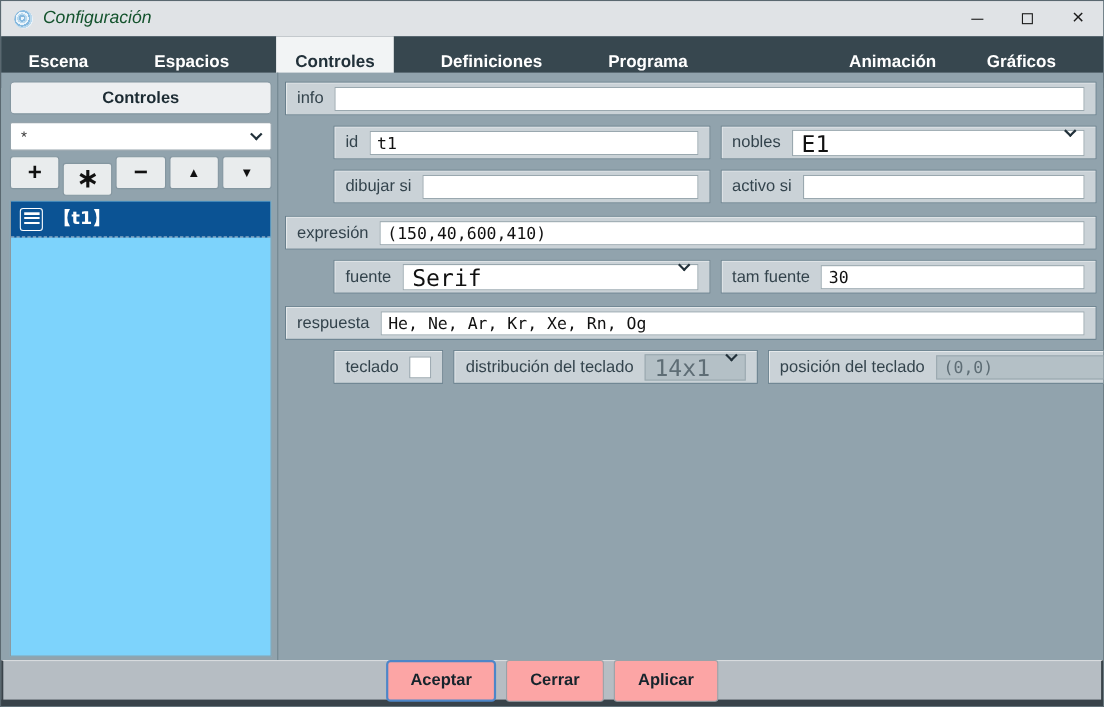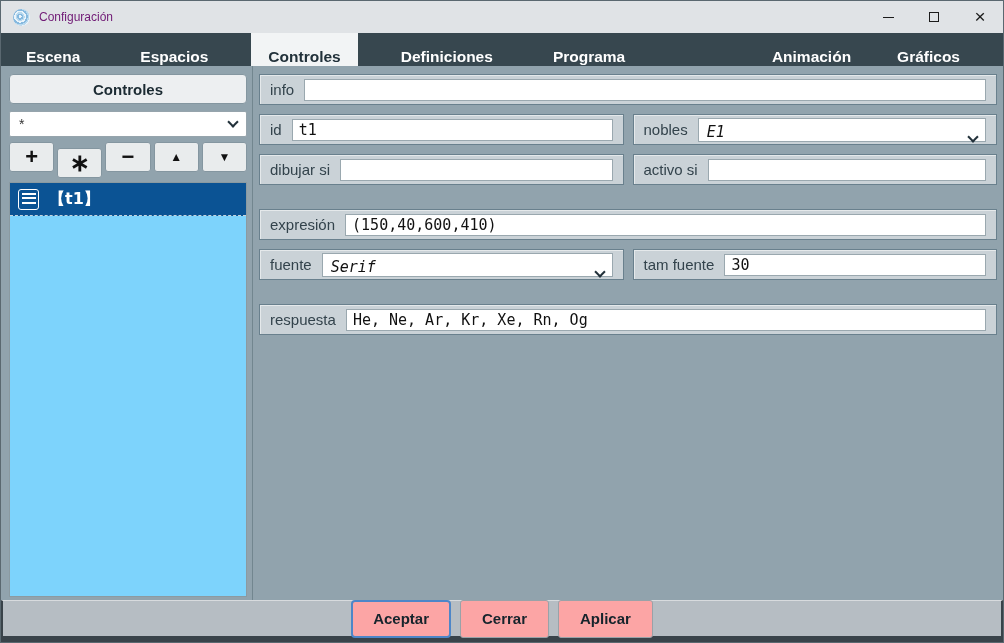--- a/index.html
+++ b/index.html
@@ -6,21 +6,21 @@
   html,body { background:#9aa6ad; }
   body { font-family:"Liberation Sans",sans-serif; }
 
   .window { position:relative; width:1004px; height:643px; background:#91a3ad;
             border:1px solid #5a6870; overflow:hidden; }
 
   
   .titlebar { height:32px; background:#e0e3e6; display:flex; align-items:center; }
   .app-icon { width:17px; height:17px; border-radius:50%; margin:0 9px 0 12px;
               background:repeating-radial-gradient(circle at 42% 45%, #eaf4fb 0 1.5px, #86b9df 1.5px 3px, #b9d9ee 3px 4.5px); }
-  .app-title { font-size:12px; color:#701a75; }
+  .app-title { font-size:16px; color:#14532d;font-style:italic; }
   .win-controls { margin-left:auto; display:flex; height:100%; }
   .win-btn { width:46px; height:100%; display:flex; align-items:center; justify-content:center; cursor:default; }
   .glyph-min { width:11px; height:1px; background:#1b1b1b; }
   .glyph-max { width:10px; height:10px; border:1px solid #1b1b1b; background:transparent; }
   .glyph-close { font-size:19px; font-weight:300; color:#1b1b1b; line-height:1; margin-top:-2px; }
 
   
   .tabbar { height:47px; background:#37474f; display:flex; align-items:stretch; padding-left:8px; }
   .tab { display:flex; align-items:center; padding:0 17px; margin-right:26px;
          color:#fff; font-size:15.5px; font-weight:bold; cursor:default; white-space:nowrap; }
@@ -49,31 +49,31 @@
   .g-minus { font-size:22px; } .g-tri { font-size:12px; }
   .side-list { margin-top:4px; flex:1; background:#7dd3fc; border:1px solid #8b9aa1; overflow:hidden; }
   .list-item { height:33px; background:#0b5394; display:flex; align-items:center; gap:10px;
                padding:0 8px; border-bottom:1px dashed #c6d3da; cursor:default; }
   .li-icon { width:21px; height:21px; border:1.5px solid #fff; border-radius:3px; padding:3px 2.5px; flex:0 0 auto; }
   .li-icon > div { height:100%; background:repeating-linear-gradient(to bottom, #fff 0 2px, transparent 2px 4.4px); }
   .li-label { color:#fff; font-weight:bold; font-size:16px; font-family:"DejaVu Sans","Liberation Sans",sans-serif; }
 
   
   .form { position:absolute; left:258px; top:0; right:6px; }
-  .row { height:31px; margin-top:24px; background:#cad2d7; border:1px solid #69808d;
+  .row { height:31px; margin-top:11px; background:#cad2d7; border:1px solid #69808d;
          box-shadow:inset 1px 1px 0 rgba(255,255,255,.5);
          display:flex; align-items:center; padding:0 10px; }
   .form > .row:first-child { margin-top:8px; }
-  .split { display:flex; gap:9px; margin-top:9px; }
+  .split { display:flex; gap:9px; margin-top:9px;margin-left:44px; }
   .split .row { flex:1; margin-top:0; }
   .row label, .row .lbl { font-size:15px; color:#33434c; margin-right:10px; white-space:nowrap; }
   .tin { flex:1; min-width:0; height:22px; background:#fff; border:1px solid #9aa8af;
          font-family:"DejaVu Sans Mono",monospace; font-size:15px; color:#111; padding:0 6px; outline:none; }
-  .sel { flex:1; height:24px; background:#fff; border:1px solid #9aa8af; display:flex; align-items:flex-end;
-         padding:0 8px; font-family:"DejaVu Sans Mono",monospace; font-size:15px; color:#111; cursor:default;font-style:italic; }
+  .sel { flex:1; height:24px; background:#fff; border:1px solid #9aa8af; display:flex; align-items:flex-start;
+         padding:0 8px; font-family:"DejaVu Sans Mono",monospace; font-size:21px; color:#111; cursor:default; }
   .disabled { background:#b4c0c6 !important; color:#5e6d75 !important; }
   .w-kbd1 { flex:0 0 160px; } .w-kbd2 { flex:0 0 287px; } .w-kbd3 { flex:1; }
   .sel-small { flex:0 0 92px; }
   .tin-small { flex:0 0 160px; }
   .checkbox { width:20px; height:20px; background:#fff; border:1px solid #96a4ac; cursor:default; }
 
   
   .footer { position:absolute; left:0; right:0; bottom:0; height:42px; background:#b6bdc3;
             border-top:1px solid #d8dbde; border-left:2px solid #39434a; border-right:2px solid #39434a;
             border-bottom:6px solid #39434a;
@@ -188,20 +188,37 @@
           <input class="tin" type="text" value="30" style="">
         </div>
       </div>
 
       <div class="row">
         <label>respuesta</label>
         <input class="tin" type="text" value="He, Ne, Ar, Kr, Xe, Rn, Og" style="">
       </div>
 
 
+      <div class="split">
+        <div class="row w-kbd1">
+          <label>teclado</label>
+          <div class="checkbox"></div>
+        </div>
+        <div class="row w-kbd2">
+          <label>distribución del teclado</label>
+          <div class="sel sel-small disabled">
+            <span>14x1</span>
+            <span class="chev"></span>
+          </div>
+        </div>
+        <div class="row w-kbd3">
+          <label>posición del teclado</label>
+          <input class="tin tin-small disabled" type="text" value="(0,0)" style="">
+        </div>
+      </div>
 
     </div>
   </div>
 
   <div class="footer">
     <button class="btn default">Aceptar</button>
     <button class="btn">Cerrar</button>
     <button class="btn">Aplicar</button>
   </div>
 

